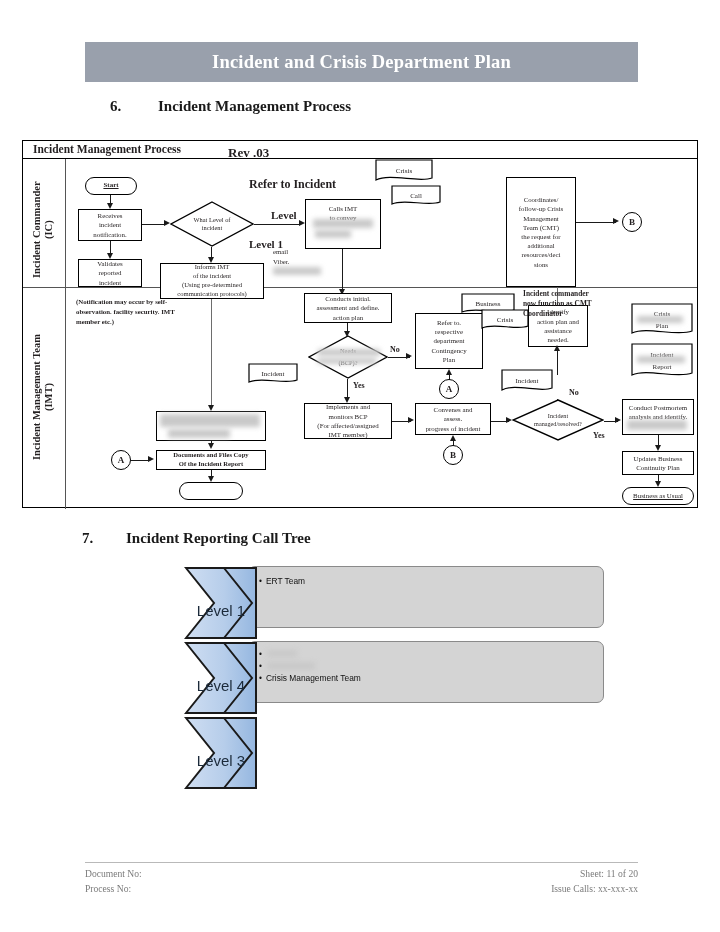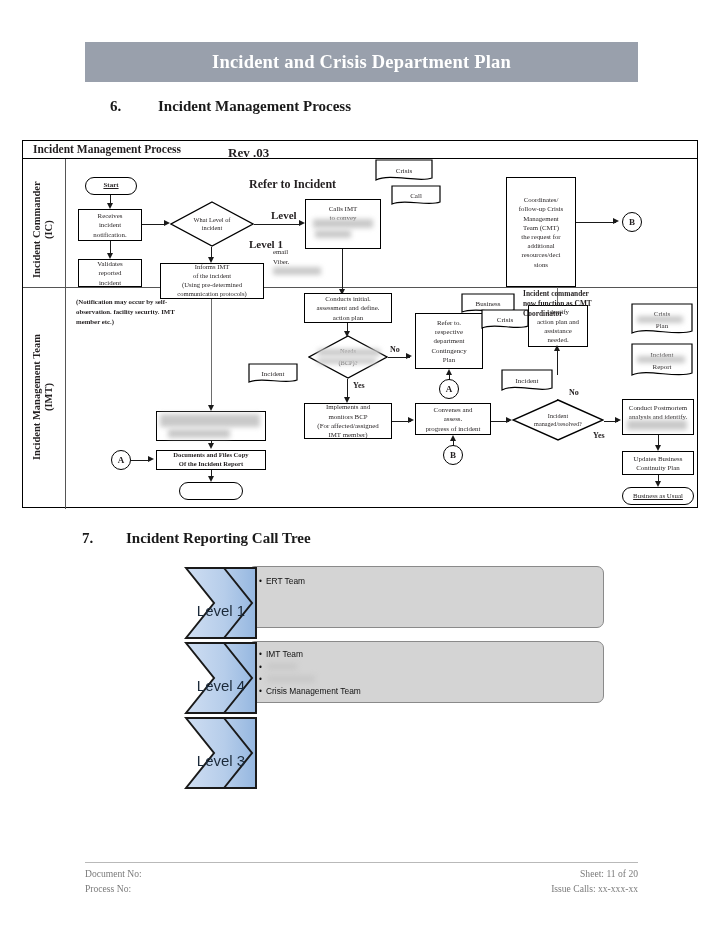--- a/index.html
+++ b/index.html
@@ -419,21 +419,20 @@
           </defs>
         <path d="M2,2 L40,2 L72,2 L72,72 L40,72 L2,72 L30,37 Z" fill="url(#g1)" stroke="#1a1a1a" stroke-width="2"></path>
         <path d="M40,2 L68,37 L40,72" fill="none" stroke="#1a1a1a" stroke-width="2"></path>
       </svg>
     </div>
     <div class="ct-lbl">Level 1</div>
   </div>
 
   <div class="ct-row" style="top:75px;">
     <div class="ct-box" style="padding-top:6px;">
-      <div class="bl">IMT Team</div>
       <div class="bl" style="position:relative;height:12px;">
         <span class="red" style="left:8px;top:2px;width:30px;height:7px;"></span>
       </div>
       <div class="bl" style="position:relative;height:12px;">
         <span class="red" style="left:8px;top:2px;width:48px;height:8px;"></span>
       </div>
       <div class="bl">Crisis Management Team</div>
     </div>
     <div class="ct-chev">
       <svg width="74" height="74" viewBox="0 0 74 74">

